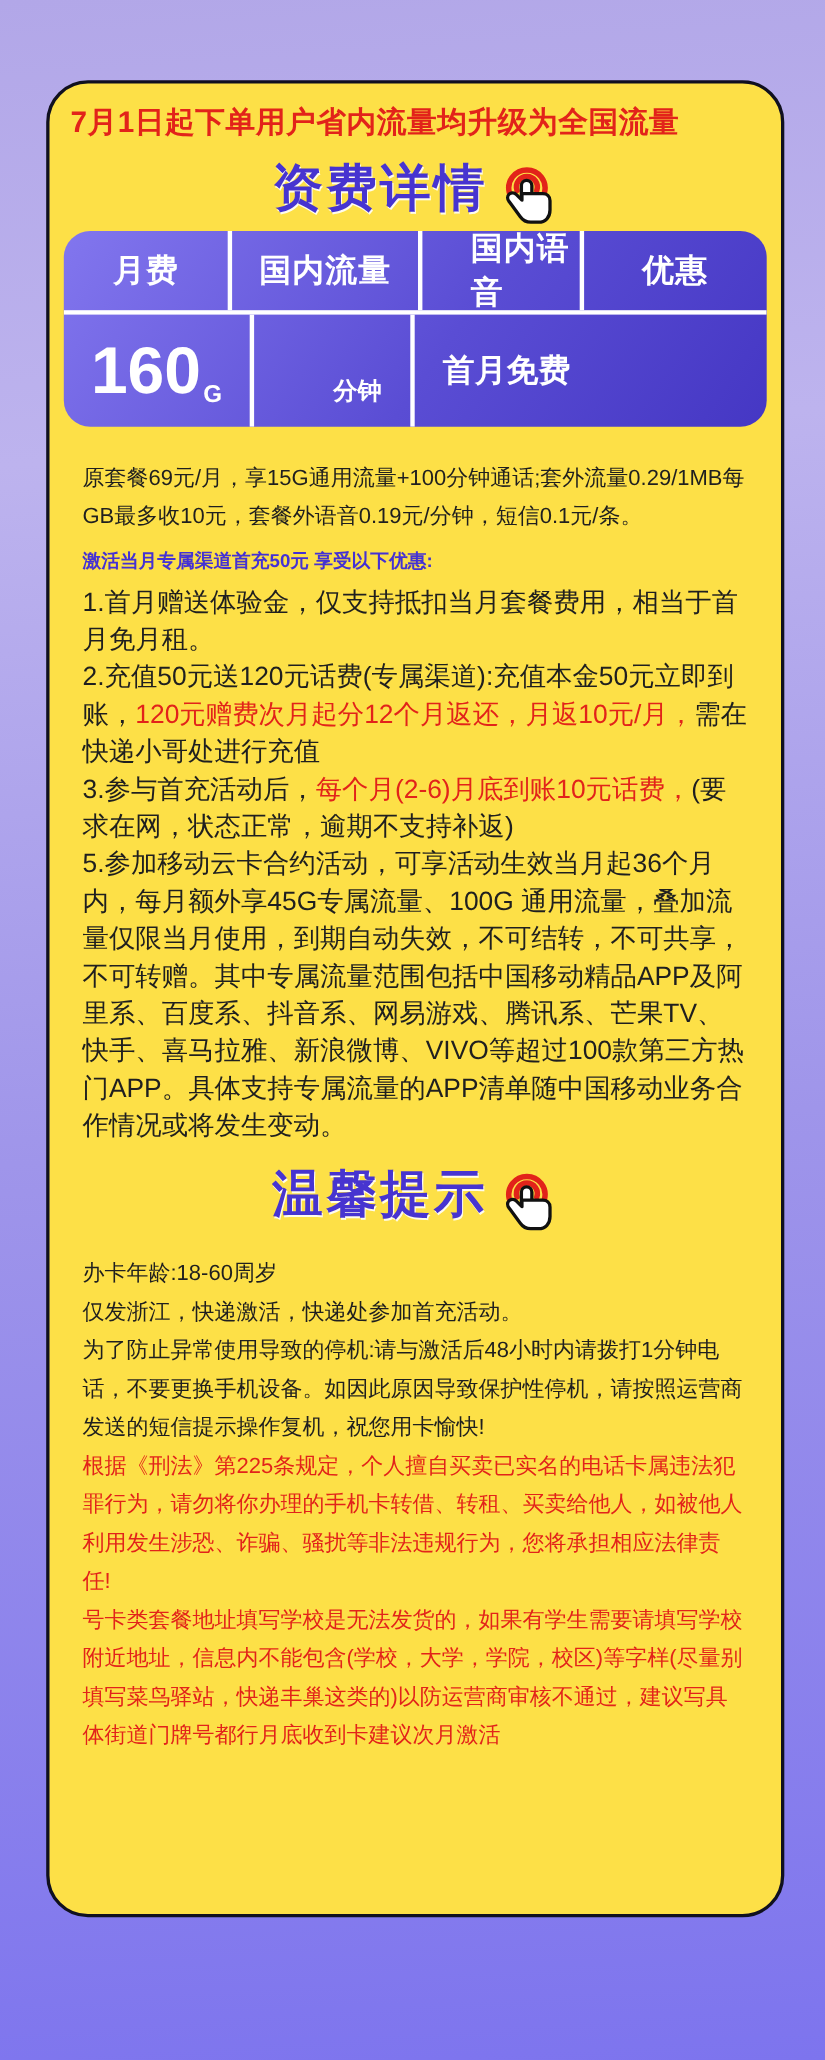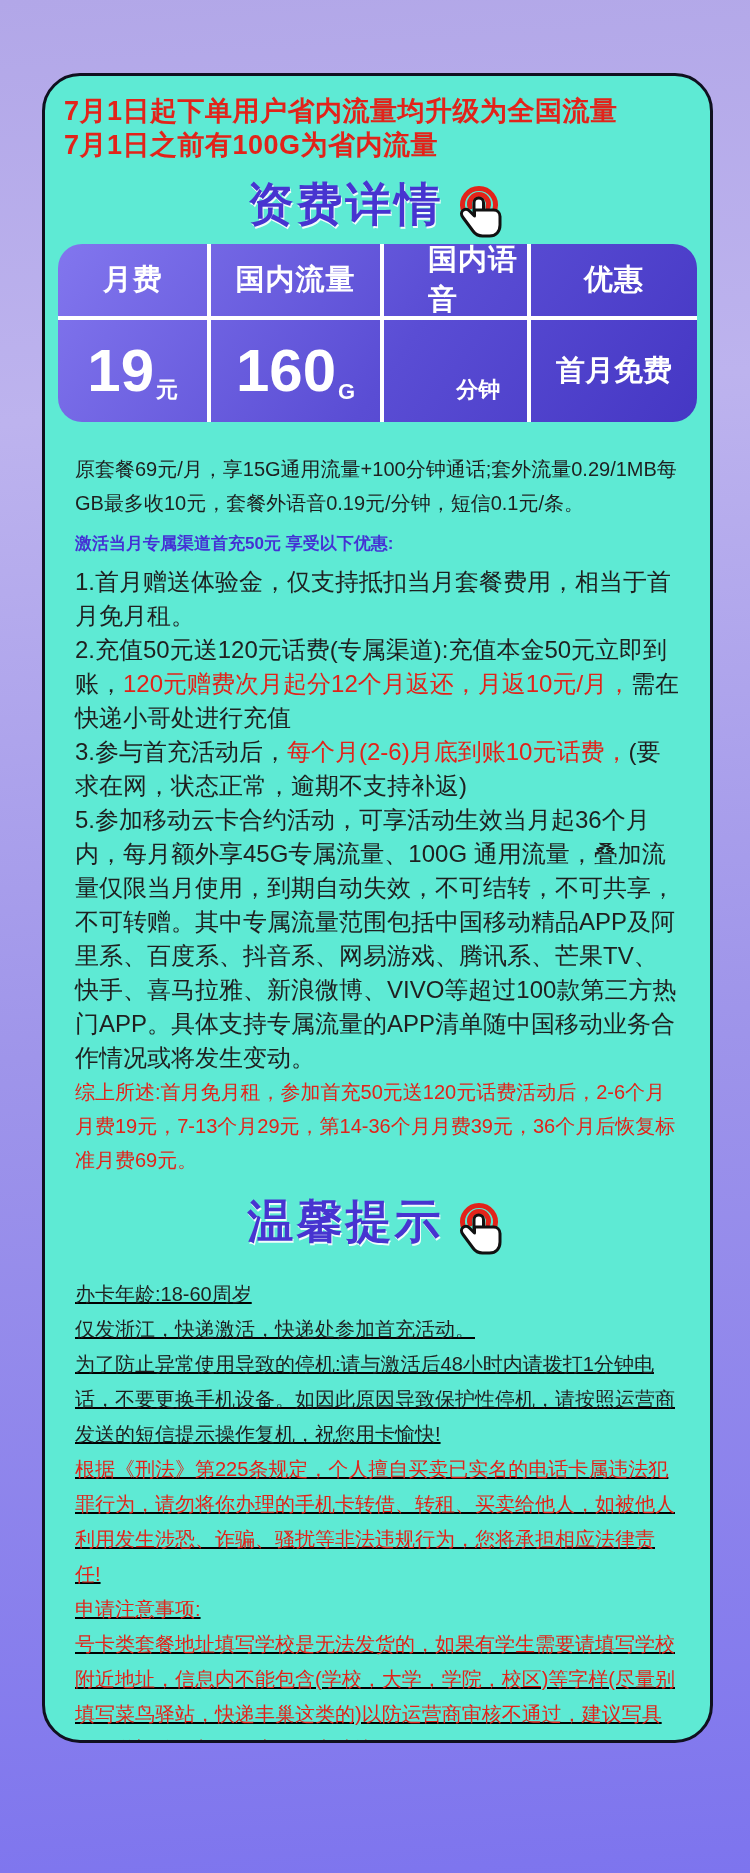--- a/index.html
+++ b/index.html
@@ -4,21 +4,21 @@
 <style>
   html,body{margin:0;padding:0;}
   body{
     width:750px;height:1873px;
     font-family:"Liberation Sans","DejaVu Sans",sans-serif;
     background:linear-gradient(176deg,#b2a7e8 0%,#bdb3ee 22%,#9f95ea 55%,#7d74ee 100%);
     position:relative;overflow:hidden;
   }
   .card{
     position:absolute;left:42px;top:73px;width:671px;height:1670px;
-    background:#5eead4;border:3px solid #10101f;border-radius:38px;
+    background:#fde047;border:3px solid #10101f;border-radius:38px;
     box-sizing:border-box;padding:0 13px;overflow:hidden;
   }
   .notice{
     margin:18px 2px 0 6px;font-size:27px;line-height:34px;
     font-weight:800;color:#e2231a;letter-spacing:0.5px;
   }
   .section-title{
     display:flex;justify-content:center;align-items:center;gap:6px;
     margin-top:8px;height:70px;
   }
@@ -44,32 +44,31 @@
   .big{font-size:60px;font-weight:700;line-height:1;}
   .unit{font-size:22px;font-weight:700;align-self:flex-end;margin:0 0 17px 2px;}
   .vtext{font-size:29px;font-weight:700;}
   .pad{padding:0 17px;}
   .intro{margin:30px 0 0;font-size:20px;line-height:34px;color:#1f1f1f;}
   .act-heading{margin:6px 0 3px;font-size:17px;line-height:36px;font-weight:800;color:#4431d4;}
   #benefits p{margin:0;font-size:24px;line-height:34px;color:#1f1f1f;}
   #benefits .seg-r{color:#e2231a;}
   .summary{margin:0;font-size:20px;line-height:34px;color:#e2231a;}
   .tips-title{margin-top:10px;}
-  .tips-block{margin-top:20px;text-decoration:underline;}
+  .tips-block{margin-top:20px;}
   .tips-block p{margin:0;font-size:20px;line-height:35px;color:#1f1f1f;}
   .tips-block p.red{color:#e2231a;}
 </style>
 </head>
 <body>
 
 <div class="card">
 
   <div class="notice">
     <div>7月1日起下单用户省内流量均升级为全国流量</div>
-    <div>7月1日之前有100G为省内流量</div>
   </div>
 
   <div class="section-title">
     <span class="title-text">资费详情</span>
     <span class="tap-icon">
       <svg viewBox="0 0 56 64" width="58" height="64">
         <path d="M12 28 A16.5 16.5 0 1 1 44 28" fill="none" stroke="#e2231a" stroke-width="5" stroke-linecap="round"></path>
         <path d="M19 26 A9.5 9.5 0 1 1 37 26" fill="none" stroke="#e2231a" stroke-width="5" stroke-linecap="round"></path>
         <rect x="23" y="17" width="9.5" height="29" rx="4.7" fill="#ffffff" stroke="#111111" stroke-width="3"></rect>
         <path d="M23.5 35 l-5 -5 c-4.5 -4.5 -11 1 -6.5 6.5 l10 13.5 c2.5 3.5 5.5 5 9.5 5 h7 c6.5 0 10.5 -4.5 10.5 -11 v-8.5 c0 -4 -3 -6.5 -6.5 -6.5 h-19 z" fill="#ffffff" stroke="#111111" stroke-width="3" stroke-linejoin="round"></path>
@@ -86,24 +85,20 @@
           <span class="hlabel">国内流量</span>
         </div>
         <div class="tcell c2">
           <span class="hlabel">国内语音</span>
         </div>
         <div class="tcell c3">
           <span class="hlabel">优惠</span>
         </div>
       </div>
     <div class="trow vals" id="table-values">
-        <div class="tcell c0">
-          <span class="big">19</span>
-          <span class="unit">元</span>
-        </div>
         <div class="tcell c1">
           <span class="big">160</span>
           <span class="unit">G</span>
         </div>
         <div class="tcell c2">
           <span class="unit">分钟</span>
         </div>
         <div class="tcell c3">
           <span class="vtext">首月免费</span>
         </div>
@@ -112,21 +107,20 @@
 
   <div class="pad">
     <p class="intro">原套餐69元/月，享15G通用流量+100分钟通话;套外流量0.29/1MB每GB最多收10元，套餐外语音0.19元/分钟，短信0.1元/条。</p>
     <h3 class="act-heading">激活当月专属渠道首充50元 享受以下优惠:</h3>
     <div id="benefits">
         <p><span class="seg-k">1.首月赠送体验金，仅支持抵扣当月套餐费用，相当于首月免月租。</span></p>
         <p><span class="seg-k">2.充值50元送120元话费(专属渠道):充值本金50元立即到账，</span><span class="seg-r">120元赠费次月起分12个月返还，月返10元/月，</span><span class="seg-k">需在快递小哥处进行充值</span></p>
         <p><span class="seg-k">3.参与首充活动后，</span><span class="seg-r">每个月(2-6)月底到账10元话费，</span><span class="seg-k">(要求在网，状态正常，逾期不支持补返)</span></p>
         <p><span class="seg-k">5.参加移动云卡合约活动，可享活动生效当月起36个月内，每月额外享45G专属流量、100G 通用流量，叠加流量仅限当月使用，到期自动失效，不可结转，不可共享，不可转赠。其中专属流量范围包括中国移动精品APP及阿里系、百度系、抖音系、网易游戏、腾讯系、芒果TV、快手、喜马拉雅、新浪微博、VIVO等超过100款第三方热门APP。具体支持专属流量的APP清单随中国移动业务合作情况或将发生变动。</span></p>
       </div>
-    <p class="summary">综上所述:首月免月租，参加首充50元送120元话费活动后，2-6个月月费19元，7-13个月29元，第14-36个月月费39元，36个月后恢复标准月费69元。</p>
   </div>
 
   <div class="section-title tips-title">
     <span class="title-text">温馨提示</span>
     <span class="tap-icon">
       <svg viewBox="0 0 56 64" width="58" height="64">
         <path d="M12 28 A16.5 16.5 0 1 1 44 28" fill="none" stroke="#e2231a" stroke-width="5" stroke-linecap="round"></path>
         <path d="M19 26 A9.5 9.5 0 1 1 37 26" fill="none" stroke="#e2231a" stroke-width="5" stroke-linecap="round"></path>
         <rect x="23" y="17" width="9.5" height="29" rx="4.7" fill="#ffffff" stroke="#111111" stroke-width="3"></rect>
         <path d="M23.5 35 l-5 -5 c-4.5 -4.5 -11 1 -6.5 6.5 l10 13.5 c2.5 3.5 5.5 5 9.5 5 h7 c6.5 0 10.5 -4.5 10.5 -11 v-8.5 c0 -4 -3 -6.5 -6.5 -6.5 h-19 z" fill="#ffffff" stroke="#111111" stroke-width="3" stroke-linejoin="round"></path>
@@ -135,18 +129,17 @@
   </div>
 
   <div class="tips-block pad">
     <div id="tips-black">
         <p>办卡年龄:18-60周岁</p>
         <p>仅发浙江，快递激活，快递处参加首充活动。</p>
         <p>为了防止异常使用导致的停机:请与激活后48小时内请拨打1分钟电话，不要更换手机设备。如因此原因导致保护性停机，请按照运营商发送的短信提示操作复机，祝您用卡愉快!</p>
       </div>
     <div id="tips-red">
         <p class="red">根据《刑法》第225条规定，个人擅自买卖已实名的电话卡属违法犯罪行为，请勿将你办理的手机卡转借、转租、买卖给他人，如被他人利用发生涉恐、诈骗、骚扰等非法违规行为，您将承担相应法律责任!</p>
-        <p class="red">申请注意事项:</p>
         <p class="red">号卡类套餐地址填写学校是无法发货的，如果有学生需要请填写学校附近地址，信息内不能包含(学校，大学，学院，校区)等字样(尽量别填写菜鸟驿站，快递丰巢这类的)以防运营商审核不通过，建议写具体街道门牌号都行月底收到卡建议次月激活</p>
       </div>
   </div>
 
 </div>
 
 </body></html>

